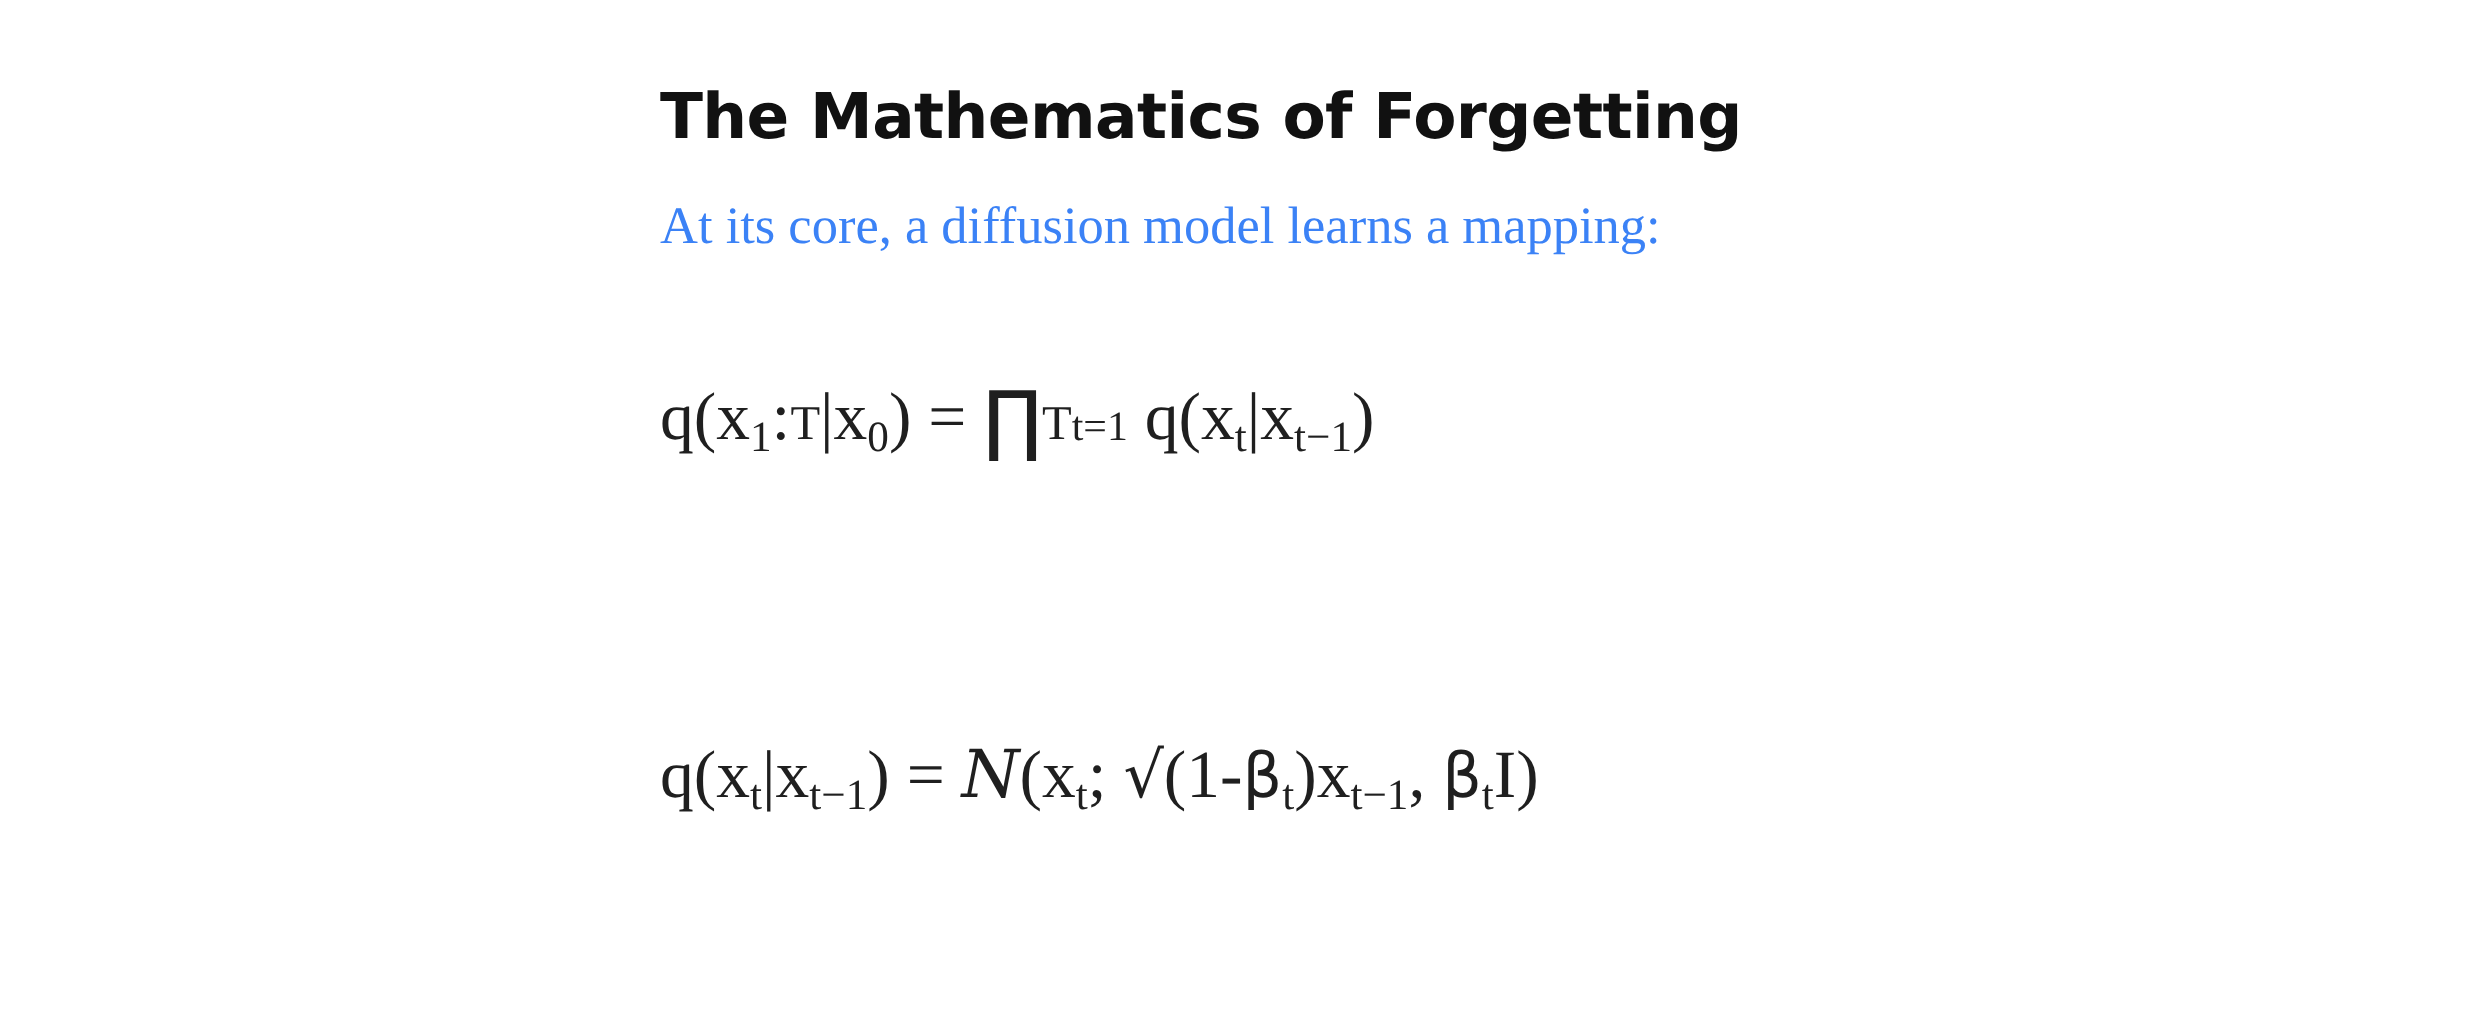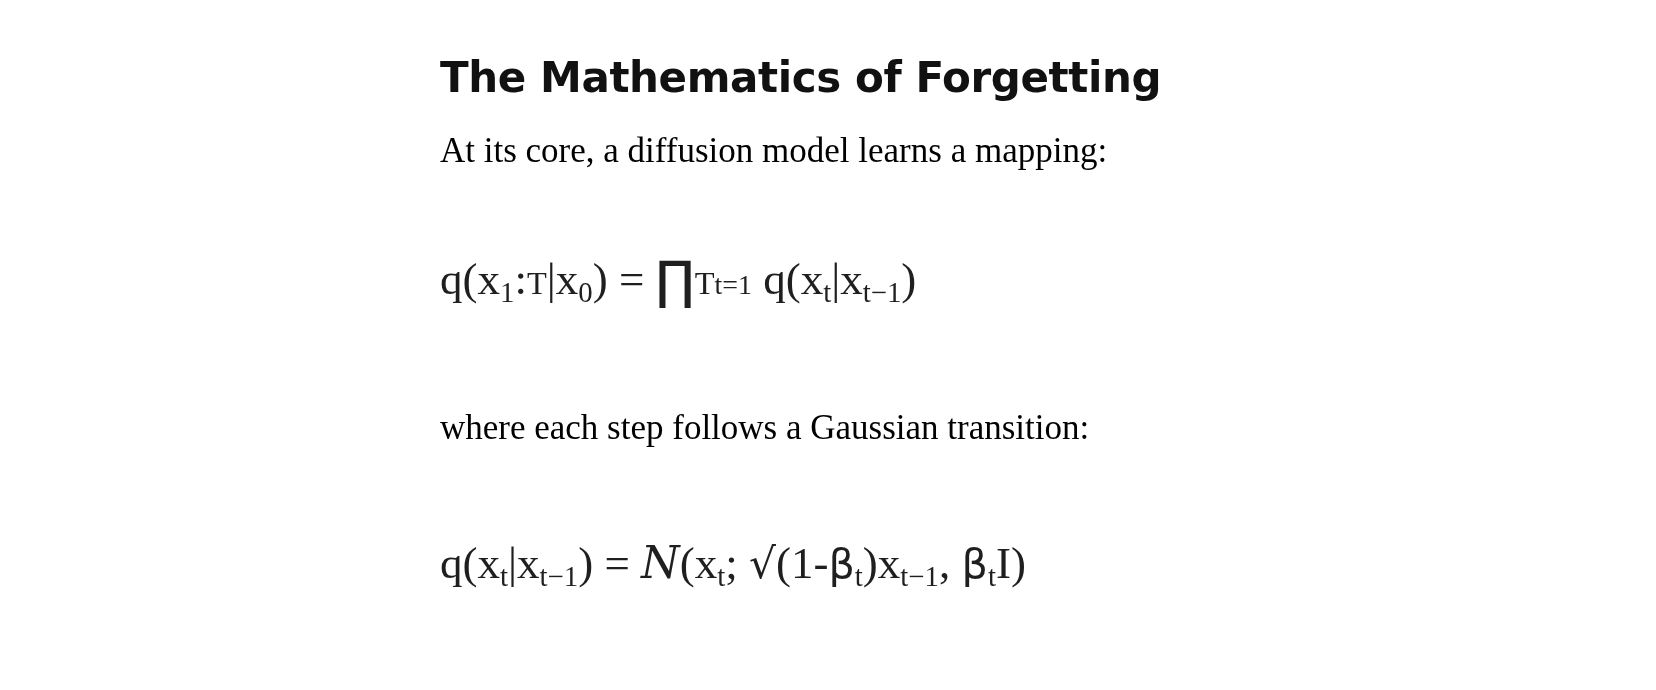--- a/index.html
+++ b/index.html
@@ -32,21 +32,21 @@
     font-size: 42px;
     line-height: 1.25;
     letter-spacing: -0.4px;
     color: #111111;
     margin: 0 0 22px 0;
   }
   .para {
     font-family: "Liberation Serif", serif;
     font-size: 35px;
     line-height: 1.35;
-    color: #000000;
+    color: #3b82f6;
     margin: 0;
   }
   .formula {
     font-family: "Liberation Serif", serif;
     font-size: 45px;
     line-height: 1.35;
     color: #1f1f1f;
     margin: 0;
     white-space: nowrap;
   }
@@ -100,21 +100,20 @@
 
     <div class="formula">
       <span>q(x</span><sub>1</sub><span>:</span><span class="smallcap">T</span><span>|x</span><sub>0</sub><span>)</span>
       <span>=</span>
       <span class="prod">∏</span><span class="smallcap">T</span><span class="sub-sm">t=1</span>
       <span>q(x</span><sub>t</sub><span>|x</span><sub>t−1</sub><span>)</span>
     </div>
 
     <div class="spacer-2"></div>
 
-    <p class="para">where each step follows a Gaussian transition:</p>
 
     <div class="spacer-3"></div>
 
     <div class="formula">
       <span>q(x</span><sub>t</sub><span>|x</span><sub>t−1</sub><span>)</span>
       <span>=</span>
       <span class="cal">N</span><span>(x</span><sub>t</sub><span>;</span>
       <span class="radic">√</span><span>(1-</span><span class="greek">β</span><sub>t</sub><span>)x</span><sub>t−1</sub><span>,</span>
       <span class="greek">β</span><sub>t</sub><span>I</span><span>)</span>
     </div>

